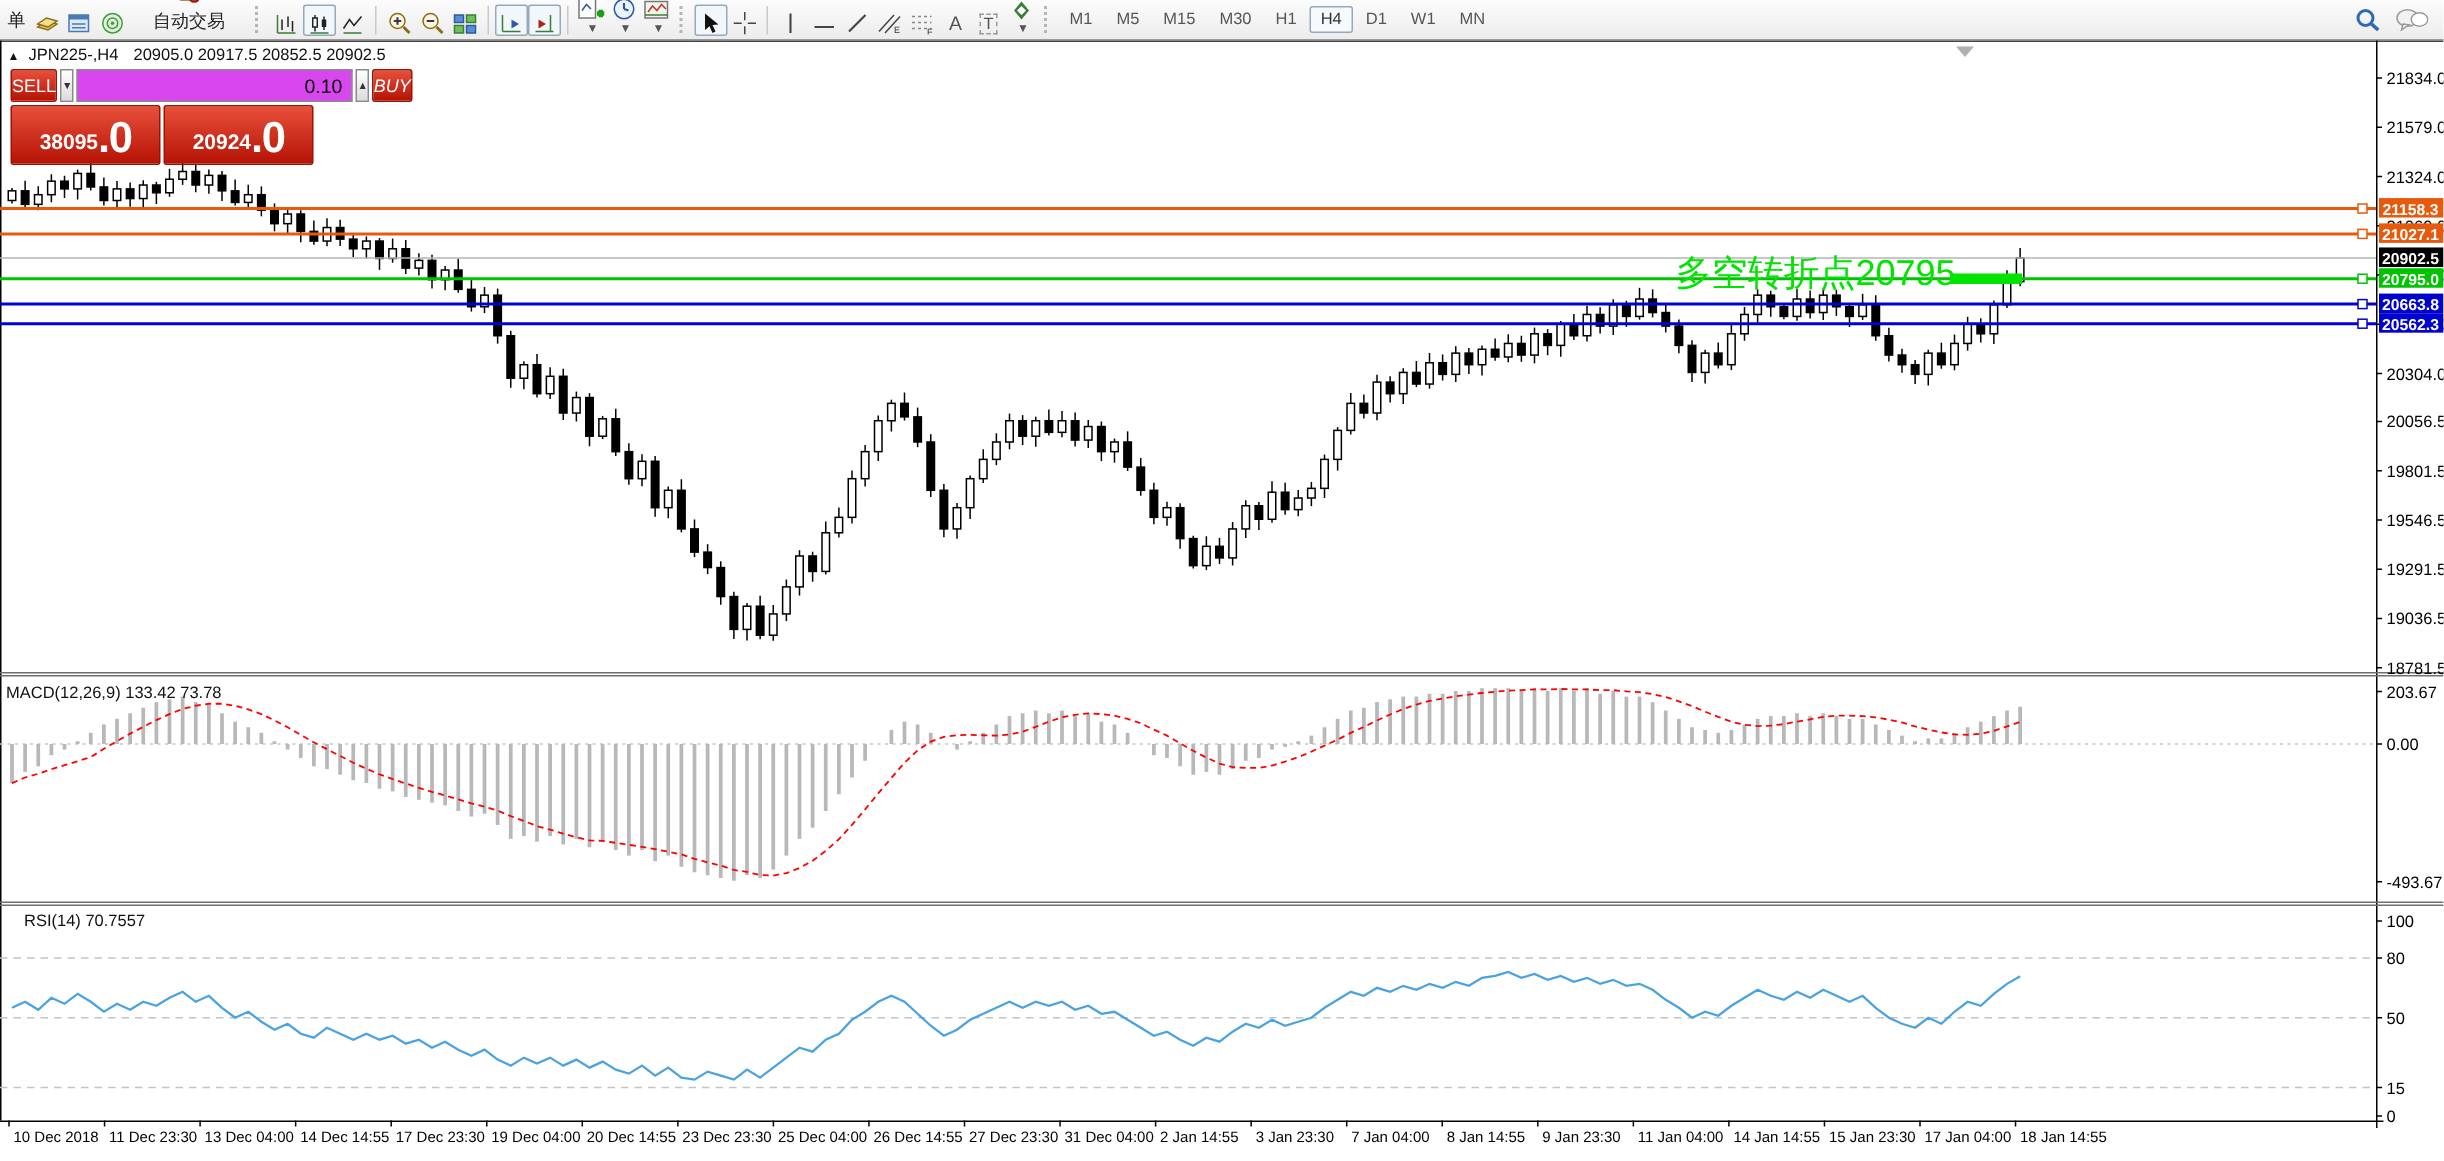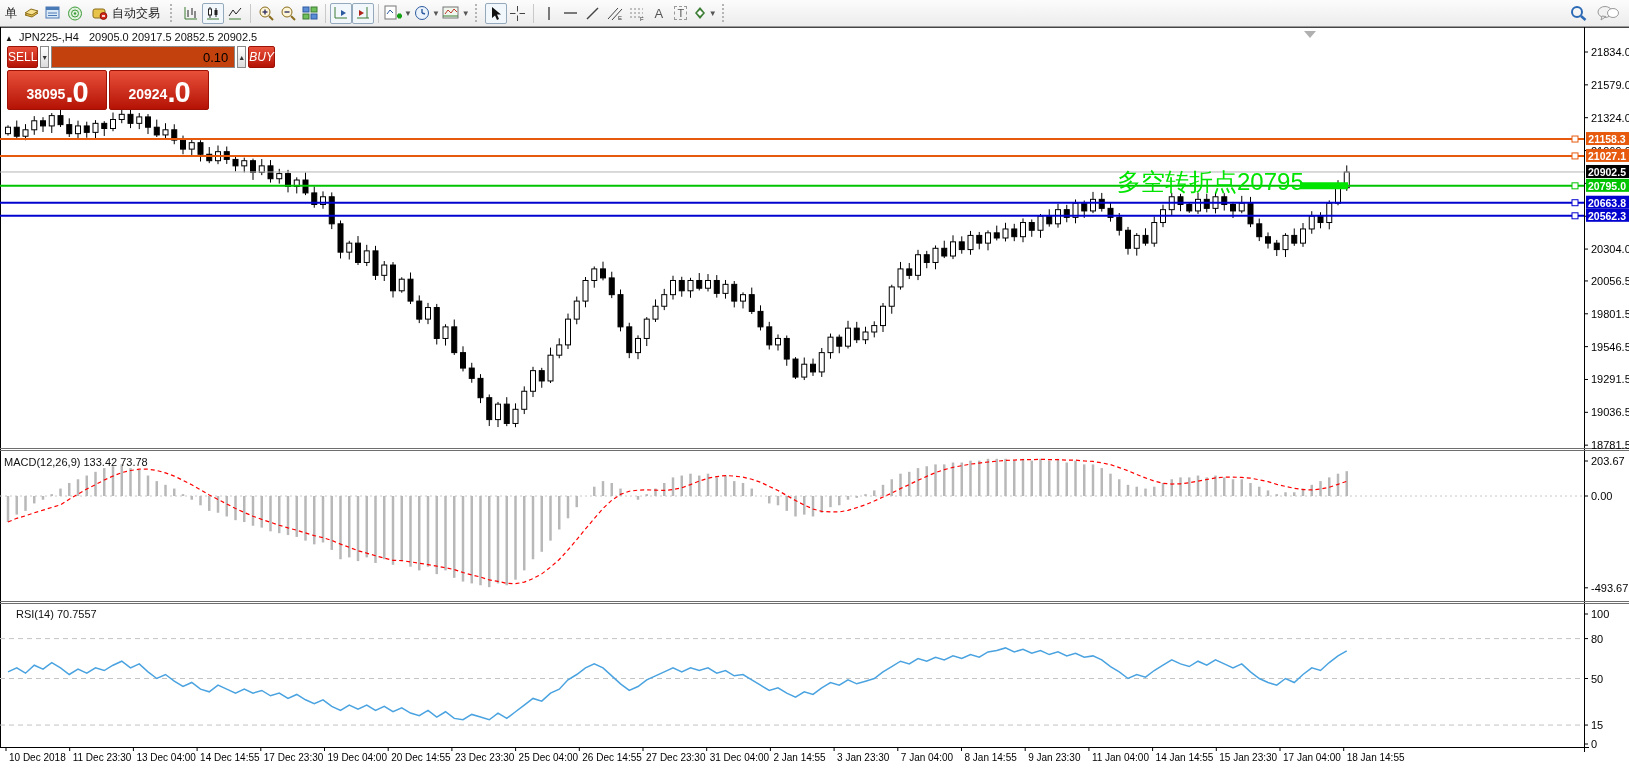--- a/index.html
+++ b/index.html
@@ -2,22 +2,22 @@
 <html><head>
 <meta charset="utf-8">
 <style>
   html,body{margin:0;padding:0;width:1629px;height:774px;overflow:hidden;background:#fff;
     font-family:"Liberation Sans","DejaVu Sans",sans-serif;-webkit-font-smoothing:antialiased;}
   
   .toolbar{position:absolute;top:0;left:0;width:1629px;height:27px;display:flex;align-items:center;
     background:linear-gradient(#fcfcfc,#ececec);border-bottom:1px solid #9a9a9a;box-sizing:border-box;padding-left:2px;}
   .tb-grip{width:5px;height:18px;border-left:2px dotted #b5b5b5;margin:0 3px 0 4px;}
   .tb-sep{width:1px;height:19px;background:#c9c9c9;margin:0 4px;}
-  .tb-btn{height:21px;min-width:22px;display:flex;align-items:center;justify-content:center;
-    border:1px solid transparent;border-radius:2px;box-sizing:border-box;color:#444;font-size:12px;}
+  .tb-btn{height:21px;min-width:22px;display:flex;align-items:center;justify-content:flex-end;
+    border:1px solid transparent;border-radius:2px;box-sizing:border-box;color:#444;font-size:12px;flex-direction:column;}
   .tb-btn.pressed{border-color:#95a9bd;background:#f2f7fc;}
   .tb-text{font-size:12px;color:#222;padding:0 3px;}
   .dd{font-size:8px;color:#555;margin-left:2px;}
   .tf-group{display:flex;align-items:center;gap:2px;}
   .tf-btn{font-size:11px;color:#555;padding:2px 6px;border:1px solid transparent;border-radius:2px;}
   .tf-btn.pressed{border-color:#95a9bd;background:#f6fafd;color:#333;}
   .tb-right{margin-left:auto;display:flex;align-items:center;gap:10px;margin-right:10px;}
   
   #chart-svg{position:absolute;top:0;left:0;}
   .overlay{position:absolute;z-index:5;}
@@ -26,21 +26,21 @@
   
   #one-click{top:46px;left:7px;width:202px;}
   .oc-row1{display:flex;height:22px;gap:2px;}
   .oc-btn{background:linear-gradient(#e8503a,#b51305);color:#fff;font-size:12px;display:flex;
     align-items:center;justify-content:center;border-radius:2px;border:1px solid #9d1206;}
   .oc-sell{width:50px;}
   .oc-buy{width:50px;font-style:italic;}
   .oc-spin{width:15px;background:linear-gradient(#ffffff,#dcdcdc);border:1px solid #8a8a8a;
     display:flex;align-items:center;justify-content:center;font-size:7px;color:#333;box-sizing:border-box;}
   .oc-vol{flex:1;border:1px solid #8a8a8a;font-size:13px;text-align:right;padding:0 6px 0 0;
-    font-family:"Liberation Sans",sans-serif;box-sizing:border-box;background:#c2410c;color:#000;}
+    font-family:"Liberation Sans",sans-serif;box-sizing:border-box;background:#d946ef;color:#000;}
   .oc-row2{display:flex;gap:2px;margin-top:2px;height:40px;}
   .oc-price{flex:1;background:linear-gradient(#e8503a,#b51305);border:1px solid #9d1206;border-radius:2px;
     color:#fff;display:flex;align-items:flex-end;justify-content:center;padding-bottom:2px;}
   .oc-price .main{font-size:14px;font-weight:bold;line-height:26px;}
   .oc-price .frac{font-size:29px;font-weight:bold;line-height:29px;letter-spacing:-1px;}
   #macd-label{top:456px;left:4px;font-size:11px;color:#111;}
   #rsi-label{top:608px;left:16px;font-size:11px;color:#111;}
   #annotation{top:166px;left:1117px;width:180px;font-size:24px;font-weight:normal;color:#00e400;
     white-space:nowrap;font-family:"Liberation Sans",sans-serif;}
   .ico{display:inline-flex;align-items:center;justify-content:center;}
@@ -273,20 +273,31 @@
     <span class="ico">
       <svg width="14" height="14">
           <polygon points="7,1 12,7 7,13 2,7" fill="#3c7d35"></polygon>
           <polygon points="7,4 10,7 7,10 4,7" fill="#fff"></polygon>
         </svg>
     </span>
       <span class="dd">▼</span>
   </span>
 
   <span class="tb-grip"></span>
+  <span class="tf-group" id="tf-group">
+      <span class="tf-btn">M1</span>
+      <span class="tf-btn">M5</span>
+      <span class="tf-btn">M15</span>
+      <span class="tf-btn">M30</span>
+      <span class="tf-btn">H1</span>
+      <span class="tf-btn pressed">H4</span>
+      <span class="tf-btn">D1</span>
+      <span class="tf-btn">W1</span>
+      <span class="tf-btn">MN</span>
+    </span>
 
   <span class="tb-right">
     <span class="ico">
       <svg width="17" height="16">
           <circle cx="7" cy="7" r="5" fill="none" stroke="#2c6ab5" stroke-width="2"></circle>
           <line x1="11" y1="11" x2="15.5" y2="15" stroke="#2c6ab5" stroke-width="2.4"></line>
         </svg>
     </span>
     <span class="ico">
       <svg width="22" height="16">

